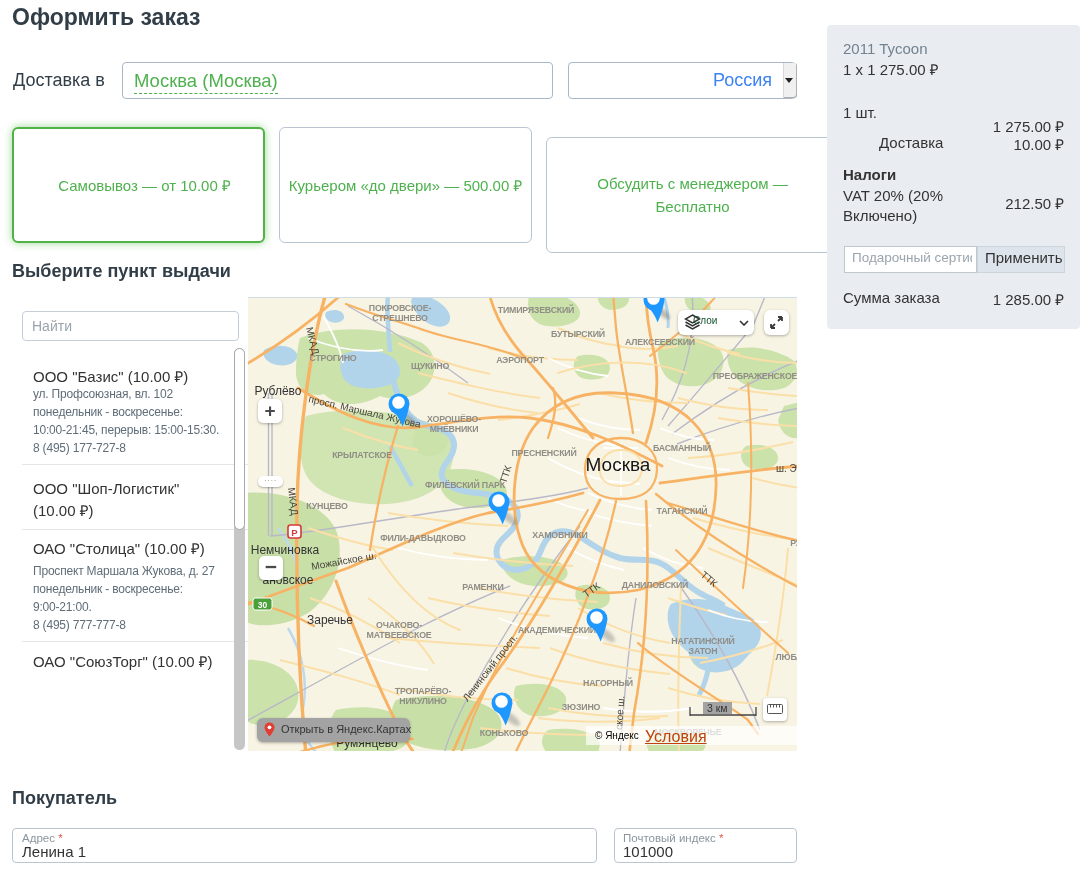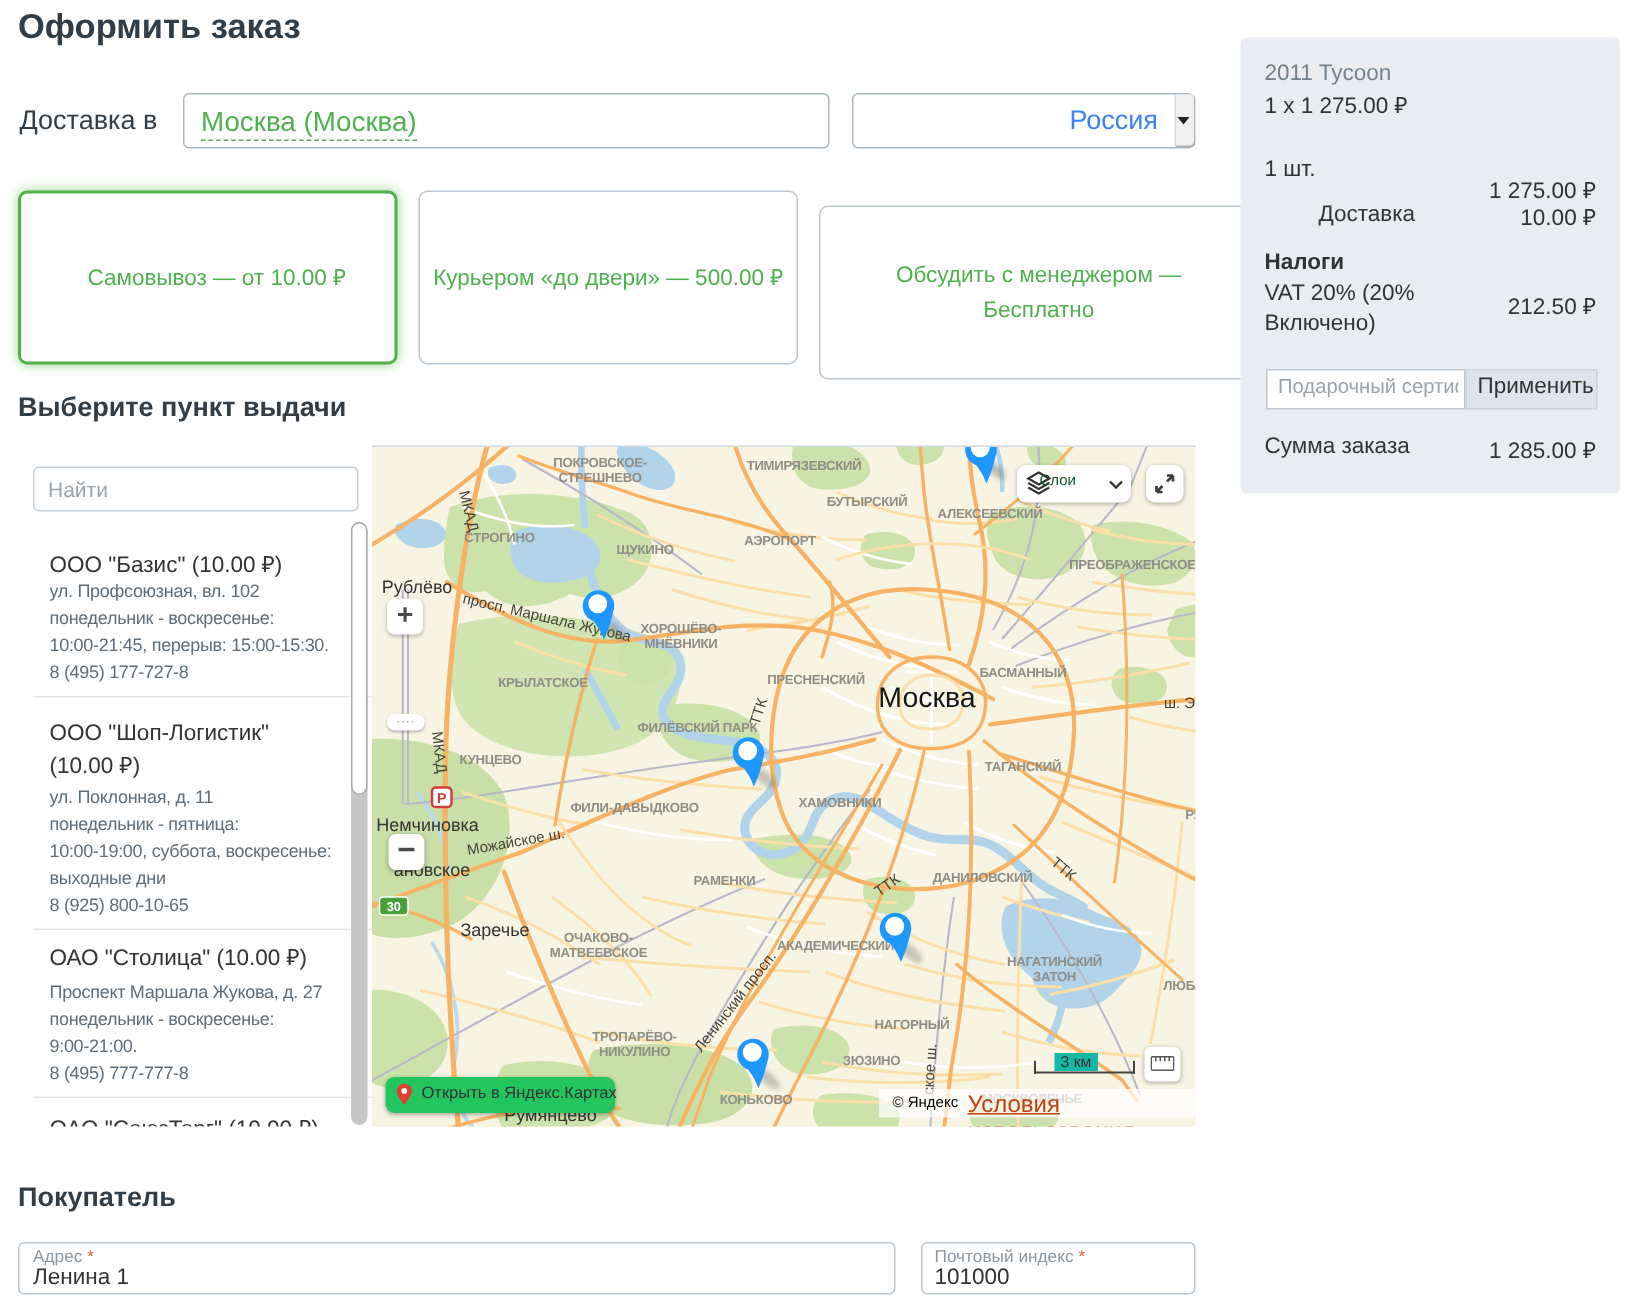--- a/index.html
+++ b/index.html
@@ -42,21 +42,20 @@
   <div class="abs" style="left:0;top:0;width:236px;height:454px;background:#fff;overflow:hidden;">
     <div class="abs inbox" style="left:10px;top:14px;width:217px;height:30px;border-color:#c3ced8;"></div>
     <div class="abs" style="left:20px;top:21px;font-size:14px;color:#9aa4ad;">Найти</div>
     <div id="list" class="abs" style="left:0;top:64px;width:236px;">
       <div style="padding:7px 0 7px 21px;">
         <div style="font-size:15px;color:#333;line-height:17px;">ООО "Базис" (10.00 ₽)</div>
         <div style="font-size:12px;letter-spacing:-0.2px;color:#5f6d78;line-height:18px;">ул. Профсоюзная, вл. 102<br>понедельник - воскресенье:<br>10:00-21:45, перерыв: 15:00-15:30.<br>8 (495) 177-727-8</div>
       </div>
       <div style="border-top:1px solid #e6e6e6;margin-left:10px;padding:13px 0 7px 11px;">
         <div style="font-size:15px;color:#333;line-height:22px;">ООО "Шоп-Логистик"<br>(10.00 ₽)</div>
-        <div style="font-size:12px;letter-spacing:-0.2px;color:#5f6d78;line-height:18px;">ул. Поклонная, д. 11<br>понедельник - пятница:<br>10:00-19:00, суббота, воскресенье:<br>выходные дни<br>8 (925) 800-10-65</div>
       </div>
       <div style="border-top:1px solid #e6e6e6;margin-left:10px;padding:9px 0 7px 11px;">
         <div style="font-size:15px;color:#333;line-height:19px;margin-bottom:4px;">ОАО "Столица" (10.00 ₽)</div>
         <div style="font-size:12px;letter-spacing:-0.2px;color:#5f6d78;line-height:18px;">Проспект Маршала Жукова, д. 27<br>понедельник - воскресенье:<br>9:00-21:00.<br>8 (495) 777-777-8</div>
       </div>
       <div style="border-top:1px solid #e6e6e6;margin-left:10px;padding:9px 0 7px 11px;">
         <div style="font-size:15px;color:#333;">ОАО "СоюзТорг" (10.00 ₽)</div>
       </div>
     </div>
   </div>
@@ -344,28 +343,28 @@
     <svg width="10" height="6" viewBox="0 0 10 6" style="position:absolute;left:61px;top:10px;">
           <path d="M1,1 L5,5 L9,1" fill="none" stroke="#333" stroke-width="1.6"></path>
         </svg>
   </div>
   <div class="abs" style="left:516px;top:12px;width:25px;height:25px;background:#fff;border-radius:6px;box-shadow:0 1px 3px rgba(0,0,0,.3);">
     <svg width="15" height="15" viewBox="0 0 15 15" style="position:absolute;left:5px;top:5px;">
       <path d="M9,6 L13,2 M13,2 L13,6 M13,2 L9,2" stroke="#3c3c3c" stroke-width="1.8" fill="none"></path>
       <path d="M6,9 L2,13 M2,13 L2,9 M2,13 L6,13" stroke="#3c3c3c" stroke-width="1.8" fill="none"></path>
     </svg>
   </div>
-  <div class="abs" style="left:9px;top:420px;width:153px;height:24px;background:#22c55e;border-radius:6px;box-shadow:0 1px 3px rgba(0,0,0,.3);">
+  <div class="abs" style="left:9px;top:420px;width:153px;height:24px;background:#a3a3a3;border-radius:6px;box-shadow:0 1px 3px rgba(0,0,0,.3);">
     <svg width="11" height="15" viewBox="0 0 11 15" style="position:absolute;left:7px;top:4px;">
       <path d="M5.5,0.5 C8.3,0.5 10.5,2.7 10.5,5.5 C10.5,8 8,11.5 5.5,14.5 C3,11.5 0.5,8 0.5,5.5 C0.5,2.7 2.7,0.5 5.5,0.5 Z" fill="#e23d33"></path>
       <circle cx="5.5" cy="5.3" r="1.9" fill="#fff"></circle>
     </svg>
     <span style="position:absolute;left:24px;top:5px;font-size:11px;color:#333;white-space:nowrap;">Открыть в Яндекс.Картах</span>
   </div>
-  <div class="abs" style="left:455px;top:404px;font-size:10.5px;color:#333;background:#14b8a6;padding:0 4px;">3 км</div>
+  <div class="abs" style="left:455px;top:404px;font-size:10.5px;color:#333;background:#a3a3a3;padding:0 4px;">3 км</div>
   <svg width="68" height="10" viewBox="0 0 68 10" style="position:absolute;left:441px;top:409px;">
         <path d="M1,0 L1,9 M1,8 L67,8 M67,0 L67,9" stroke="#444" stroke-width="1.3" fill="none"></path>
       </svg>
   <div class="abs" style="left:515px;top:400px;width:24px;height:23px;background:#fff;border-radius:4px;box-shadow:0 1px 3px rgba(0,0,0,.3);">
     <svg width="16" height="10" viewBox="0 0 16 10" style="position:absolute;left:4px;top:6px;">
       <rect x="0.5" y="0.5" width="15" height="9" rx="1" fill="none" stroke="#555" stroke-width="1"></rect>
       <path d="M3.5,0.5 L3.5,3.5 M6.5,0.5 L6.5,3.5 M9.5,0.5 L9.5,3.5 M12.5,0.5 L12.5,3.5" stroke="#555" stroke-width="1"></path>
     </svg>
   </div>
   <div class="abs" style="left:338px;top:428px;width:211px;height:19px;background:rgba(255,255,255,.7);"></div>

